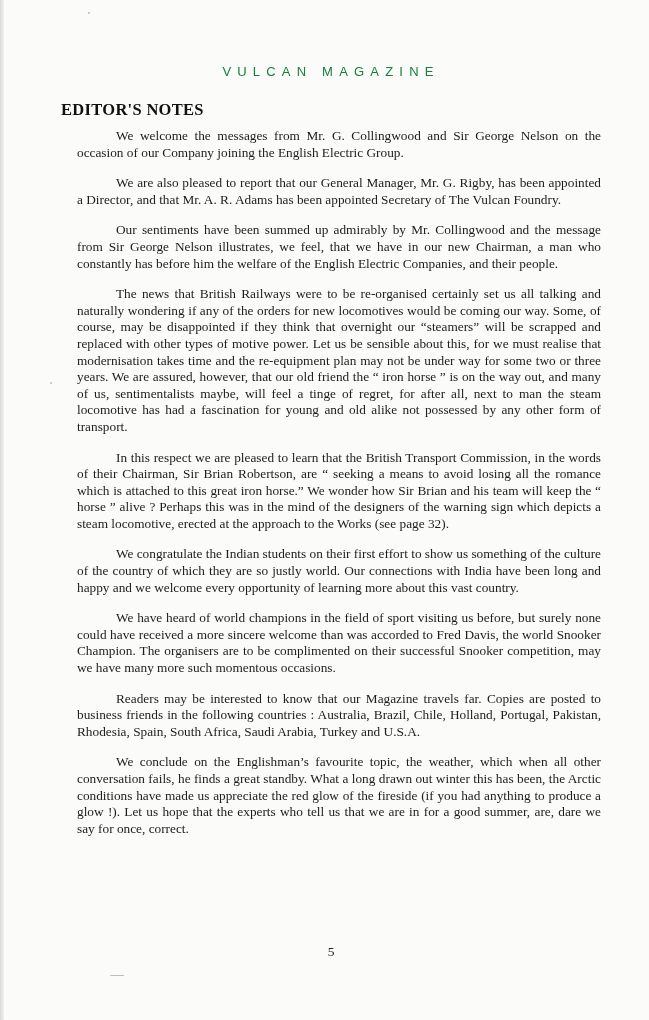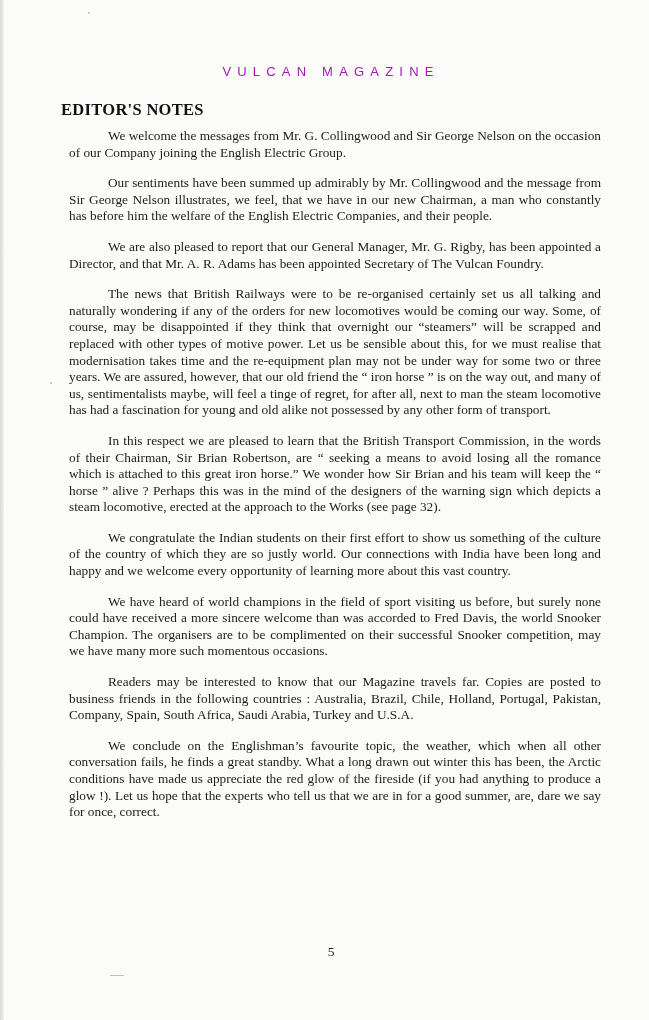--- a/index.html
+++ b/index.html
@@ -15,34 +15,34 @@
       background: linear-gradient(to right, #d8d8d6, #f3f3f2);
     }
     .page {
       position: absolute; left: 61px; top: 0; width: 540px;
     }
     .masthead {
       position: absolute; top: 64px; left: 0; width: 540px;
       text-align: center;
       font-family: "Liberation Sans", "DejaVu Sans", sans-serif;
       font-size: 13px; letter-spacing: 6.2px;
-      color: #a21caf;
+      color: #15803d;
     }
     .title {
       position: absolute; top: 100px; left: 0; width: 540px;
       text-align: left;
       font-weight: bold; font-size: 16.5px;
       letter-spacing: 0.3px;
       color: #111;
     }
     .body-text {
       position: absolute; top: 128px; left: 0; width: 540px;
     }
     p {
-      margin: 0 0 14px 8px;
+      margin: 0 0 14px 16px;
       font-size: 13.3px; line-height: 16.6px;
       text-align: justify;
       text-indent: 39px;
       hyphens: none;
     }
     .page-number {
       position: absolute; top: 944px; left: 0; width: 540px;
       text-align: center; font-size: 13.5px; color: #222;
     }
     .speck { position: absolute; width: 2px; height: 2px; background: #bdbdbd; border-radius: 1px; }
@@ -54,24 +54,24 @@
 <span class="speck" style="left:88px;top:12px"></span>
 <span class="speck" style="left:50px;top:382px"></span>
 <span class="speck" style="left:110px;top:975px;width:14px;height:1px"></span>
 
 <div class="page">
   <div class="masthead">VULCAN MAGAZINE</div>
   <div class="title">EDITOR'S NOTES</div>
 
   <div class="body-text">
     <p>We welcome the messages from Mr. G. Collingwood and Sir George Nelson on the occasion of our Company joining the English Electric Group.</p>
+    <p>We are also pleased to report that our General Manager, Mr. G. Rigby, has been appointed a Director, and that Mr. A. R. Adams has been appointed Secretary of The Vulcan Foundry.</p>
     <p>Our sentiments have been summed up admirably by Mr. Collingwood and the message from Sir George Nelson illustrates, we feel, that we have in our new Chairman, a man who constantly has before him the welfare of the English Electric Companies, and their people.</p>
-    <p>We are also pleased to report that our General Manager, Mr. G. Rigby, has been appointed a Director, and that Mr. A. R. Adams has been appointed Secretary of The Vulcan Foundry.</p>
     <p>The news that British Railways were to be re-organised certainly set us all talking and naturally wondering if any of the orders for new locomotives would be coming our way. Some, of course, may be disappointed if they think that overnight our “steamers” will be scrapped and replaced with other types of motive power. Let us be sensible about this, for we must realise that modernisation takes time and the re-equipment plan may not be under way for some two or three years. We are assured, however, that our old friend the “ iron horse ” is on the way out, and many of us, sentimentalists maybe, will feel a tinge of regret, for after all, next to man the steam locomotive has had a fascination for young and old alike not possessed by any other form of transport.</p>
     <p>In this respect we are pleased to learn that the British Transport Commission, in the words of their Chairman, Sir Brian Robertson, are “ seeking a means to avoid losing all the romance which is attached to this great iron horse.”  We wonder how Sir Brian and his team will keep the “ horse ” alive ?  Perhaps this was in the mind of the designers of the warning sign which depicts a steam locomotive, erected at the approach to the Works (see page 32).</p>
     <p>We congratulate the Indian students on their first effort to show us something of the culture of the country of which they are so justly world.  Our connections with India have been long and happy and we welcome every opportunity of learning more about this vast country.</p>
     <p>We have heard of world champions in the field of sport visiting us before, but surely none could have received a more sincere welcome than was accorded to Fred Davis, the world Snooker Champion.  The organisers are to be complimented on their successful Snooker competition, may we have many more such momentous occasions.</p>
-    <p>Readers may be interested to know that our Magazine travels far.  Copies are posted to business friends in the following countries :  Australia, Brazil, Chile, Holland, Portugal, Pakistan, Company, Spain, South Africa, Saudi Arabia, Turkey and U.S.A.</p>
+    <p>Readers may be interested to know that our Magazine travels far.  Copies are posted to business friends in the following countries :  Australia, Brazil, Chile, Holland, Portugal, Pakistan, Rhodesia, Spain, South Africa, Saudi Arabia, Turkey and U.S.A.</p>
     <p>We conclude on the Englishman’s favourite topic, the weather, which when all other conversation fails, he finds a great standby.  What a long drawn out winter this has been, the Arctic conditions have made us appreciate the red glow of the fireside (if you had anything to produce a glow !).  Let us hope that the experts who tell us that we are in for a good summer, are, dare we say for once, correct.</p>
   </div>
 
   <div class="page-number">5</div>
 </div>
 
 </body></html>

